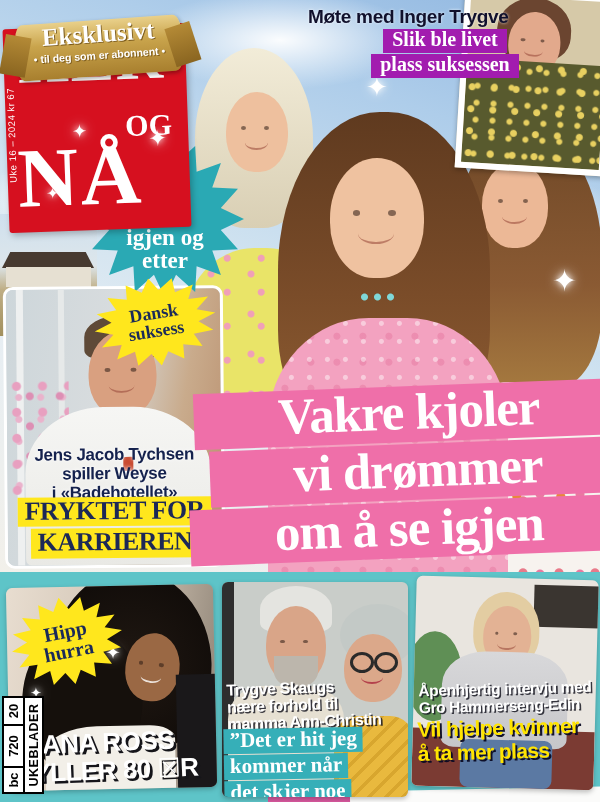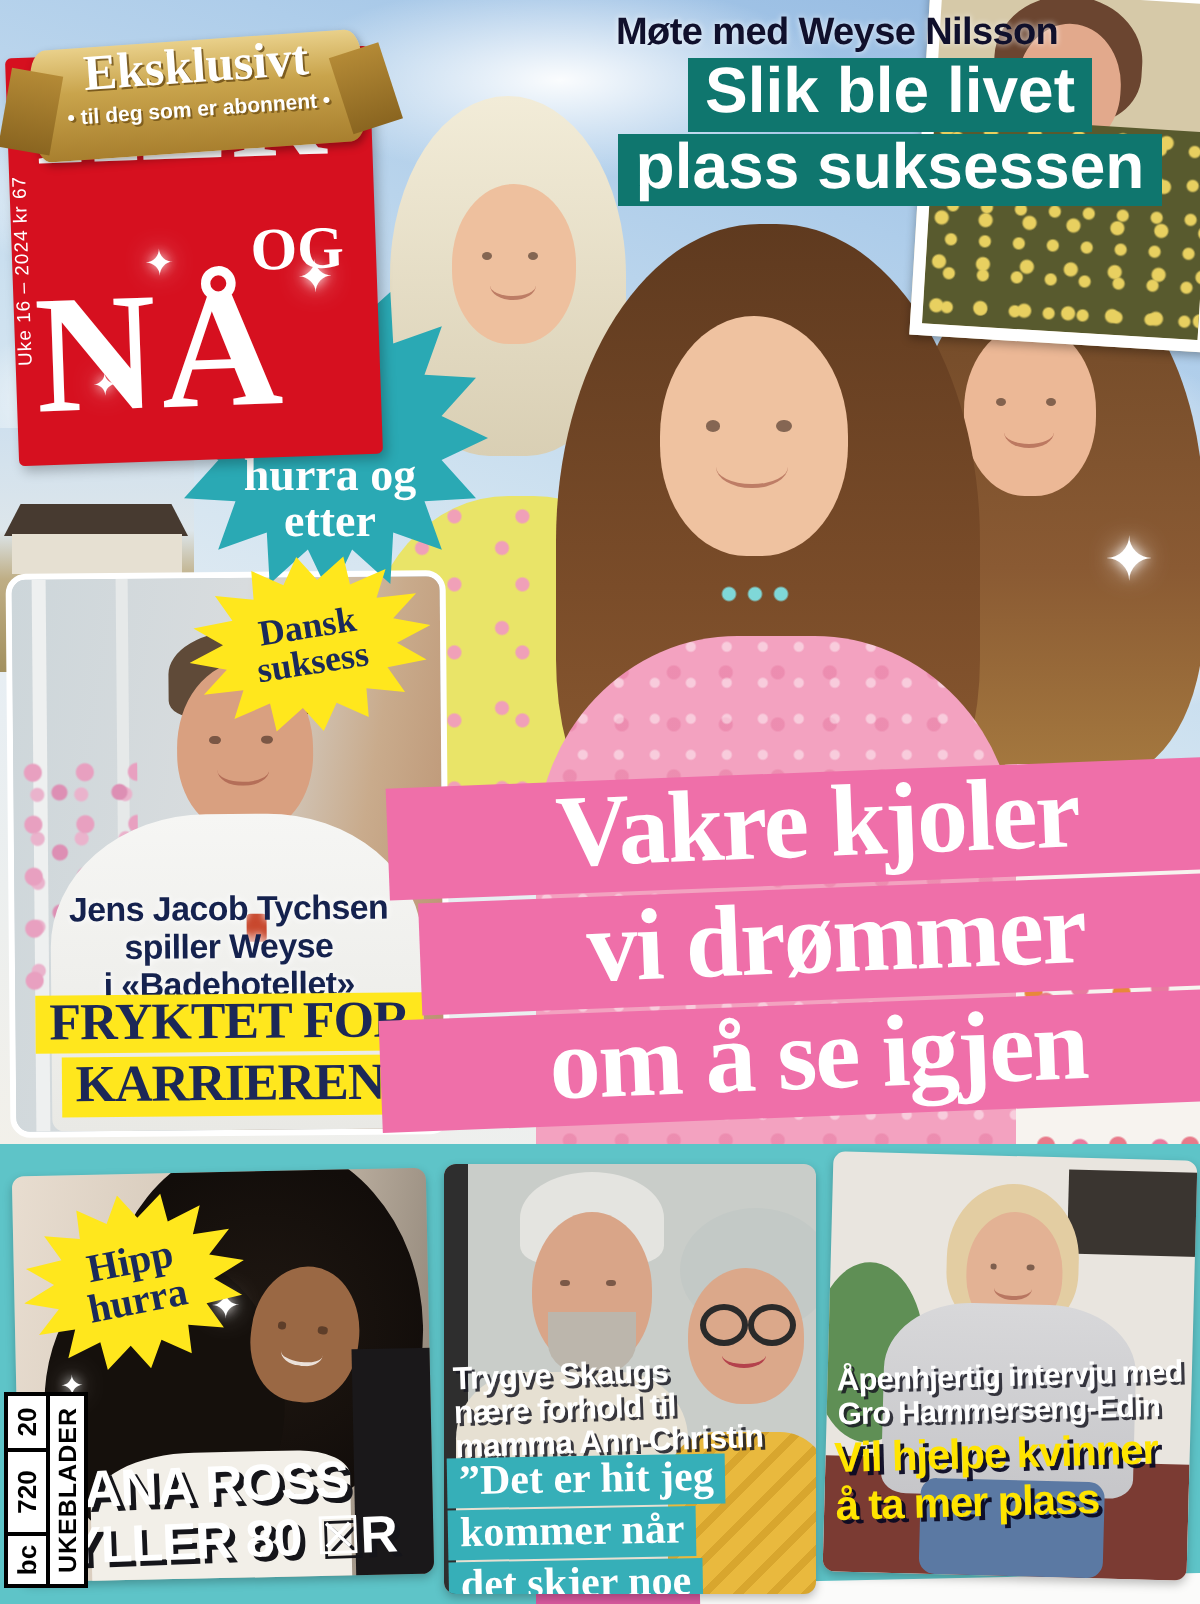--- a/index.html
+++ b/index.html
@@ -40,22 +40,22 @@
   #ribbon::before{left:-14px;transform:rotate(14deg);}
   #ribbon::after{right:-14px;transform:rotate(-14deg);}
   #ribbon .rt{color:#fff;font-family:"Liberation Serif","DejaVu Serif",serif;font-weight:bold;
     font-size:25px;line-height:1.15;text-shadow:1px 1px 0 rgba(90,60,10,.7);}
   #ribbon .rs{color:#fff;font-size:10.5px;font-weight:bold;text-shadow:1px 1px 0 rgba(90,60,10,.6);}
 
   
   #topstory{left:300px;top:6px;width:290px;z-index:6;text-align:center;}
   #topstory .kick{color:#10102c;font-weight:bold;font-size:19px;letter-spacing:-.3px;text-align:left;
     margin-left:8px;text-shadow:0 0 3px rgba(255,255,255,.8);}
-  #topstory .tl{display:inline-block;background:#0f766e;color:#fff;font-family:Liberation Sans, sans-serif;
-    font-weight:bold;font-size:32px;line-height:1.05;padding:0 9px 3px;margin-top:1px;}
+  #topstory .tl{display:inline-block;background:#a21caf;color:#fff;font-family:Liberation Serif, serif;
+    font-weight:bold;font-size:20px;line-height:1.05;padding:0 9px 3px;margin-top:1px;}
 
   
   .burst{clip-path:polygon(100% 50%,85.3% 57%,96.2% 69.1%,79.9% 70%,85.4% 85.4%,70% 79.9%,69.1% 96.2%,
     57% 85.3%,50% 100%,43% 85.3%,30.9% 96.2%,30% 79.9%,14.6% 85.4%,20.1% 70%,3.8% 69.1%,14.7% 57%,
     0% 50%,14.7% 43%,3.8% 30.9%,20.1% 30%,14.6% 14.6%,30% 20.1%,30.9% 3.8%,43% 14.7%,50% 0%,57% 14.7%,
     69.1% 3.8%,70% 20.1%,85.4% 14.6%,79.9% 30%,96.2% 30.9%,85.3% 43%);
     display:flex;flex-direction:column;align-items:center;justify-content:center;text-align:center;}
   #quizburst{left:86px;top:140px;width:158px;height:158px;background:#2aa9b4;z-index:7;color:#fff;}
   #quizburst .b1{font-family:"Liberation Serif","DejaVu Serif",serif;font-weight:bold;font-size:44px;line-height:.85;}
   #quizburst .b2{font-family:"Liberation Serif","DejaVu Serif",serif;font-weight:bold;font-size:23px;line-height:1.0;}
@@ -196,21 +196,21 @@
     <div class="abs sparkle" style="left:38px;top:158px;font-size:15px;">✦</div>
     <div class="abs sparkle" style="left:148px;top:28px;font-size:14px;">✦</div>
   </div>
 
   <div id="ribbon" class="abs">
     <div class="rt">Eksklusivt</div>
     <div class="rs">• til deg som er abonnent •</div>
   </div>
 
   <div id="topstory" class="abs">
-    <div class="kick">Møte med Weyse Nilsson</div>
+    <div class="kick">Møte med Inger Trygve</div>
     <div><span class="tl">Slik ble livet</span></div>
     <div><span class="tl">plass suksessen</span></div>
   </div>
 
   <div class="abs" style="left:460px;top:-8px;width:138px;height:168px;border:6px solid #fff;transform:rotate(3.5deg);
               z-index:4;background:#d6c9a8;overflow:hidden;box-shadow:0 2px 5px rgba(0,0,0,.3);">
     <div class="abs" style="left:28px;top:0px;width:74px;height:64px;border-radius:50% 50% 40% 40%;background:#6b4530;"></div>
     <div class="abs face" style="left:40px;top:14px;width:52px;height:62px;background:#e2a98c;">
       <div class="eye eyeL"></div>
         <div class="eye eyeR"></div>
@@ -218,21 +218,21 @@
     </div>
     <div class="abs" style="left:0px;top:64px;width:138px;height:104px;
                 background:radial-gradient(circle at 30% 30%,#e8d060 3px,transparent 4px),
                            radial-gradient(circle at 70% 60%,#e8d060 2.5px,transparent 3.5px),#585a2e;
                 background-size:22px 22px,17px 17px;"></div>
   </div>
 
   <div id="quizburst" class="abs burst">
     <div class="b1">10</div>
     <div class="b2">sider</div>
-    <div class="b2">hurra og</div>
+    <div class="b2">igjen og</div>
     <div class="b2">etter</div>
   </div>
 
   <div id="danskburst" class="abs burst">
     <div class="d">Dansk</div>
     <div class="d">suksess</div>
   </div>
 
   <div id="jenscard" class="abs">
     <div class="abs" style="left:0;top:0;width:214px;height:276px;

